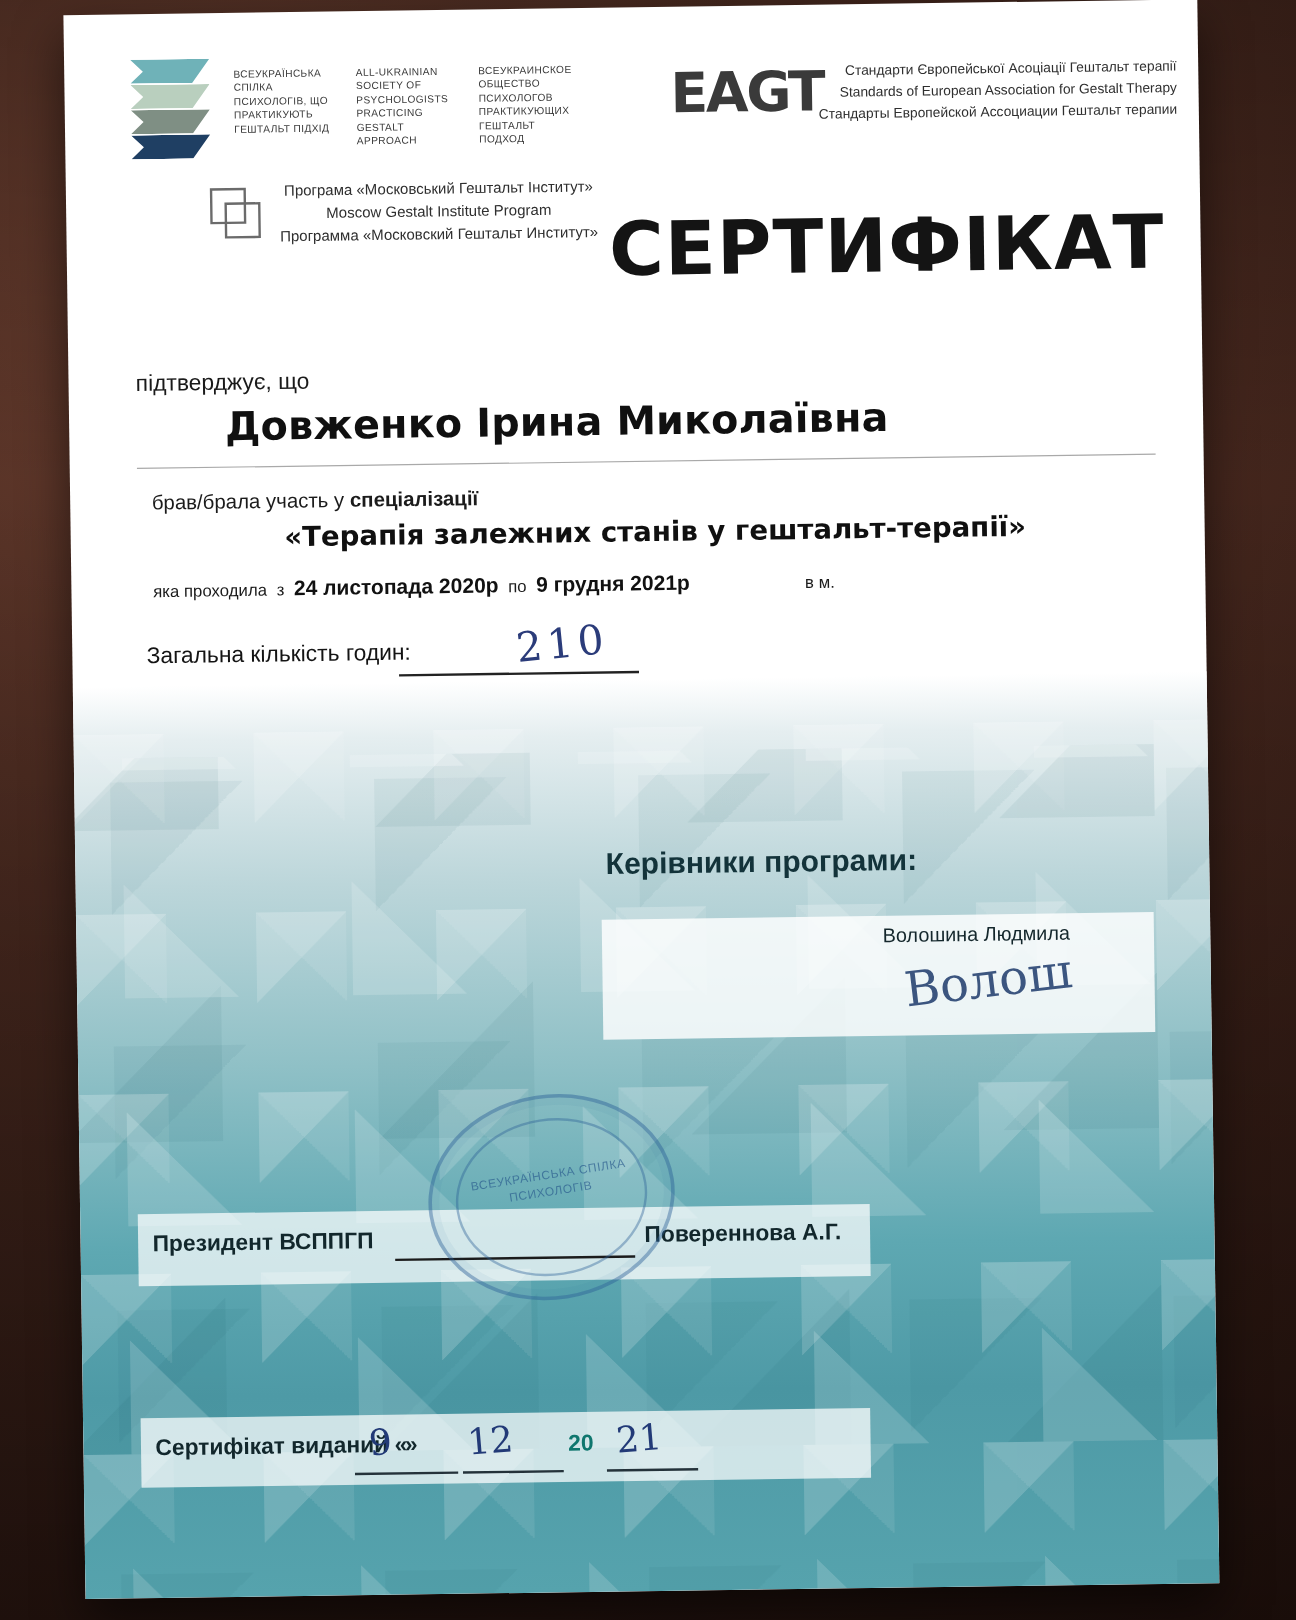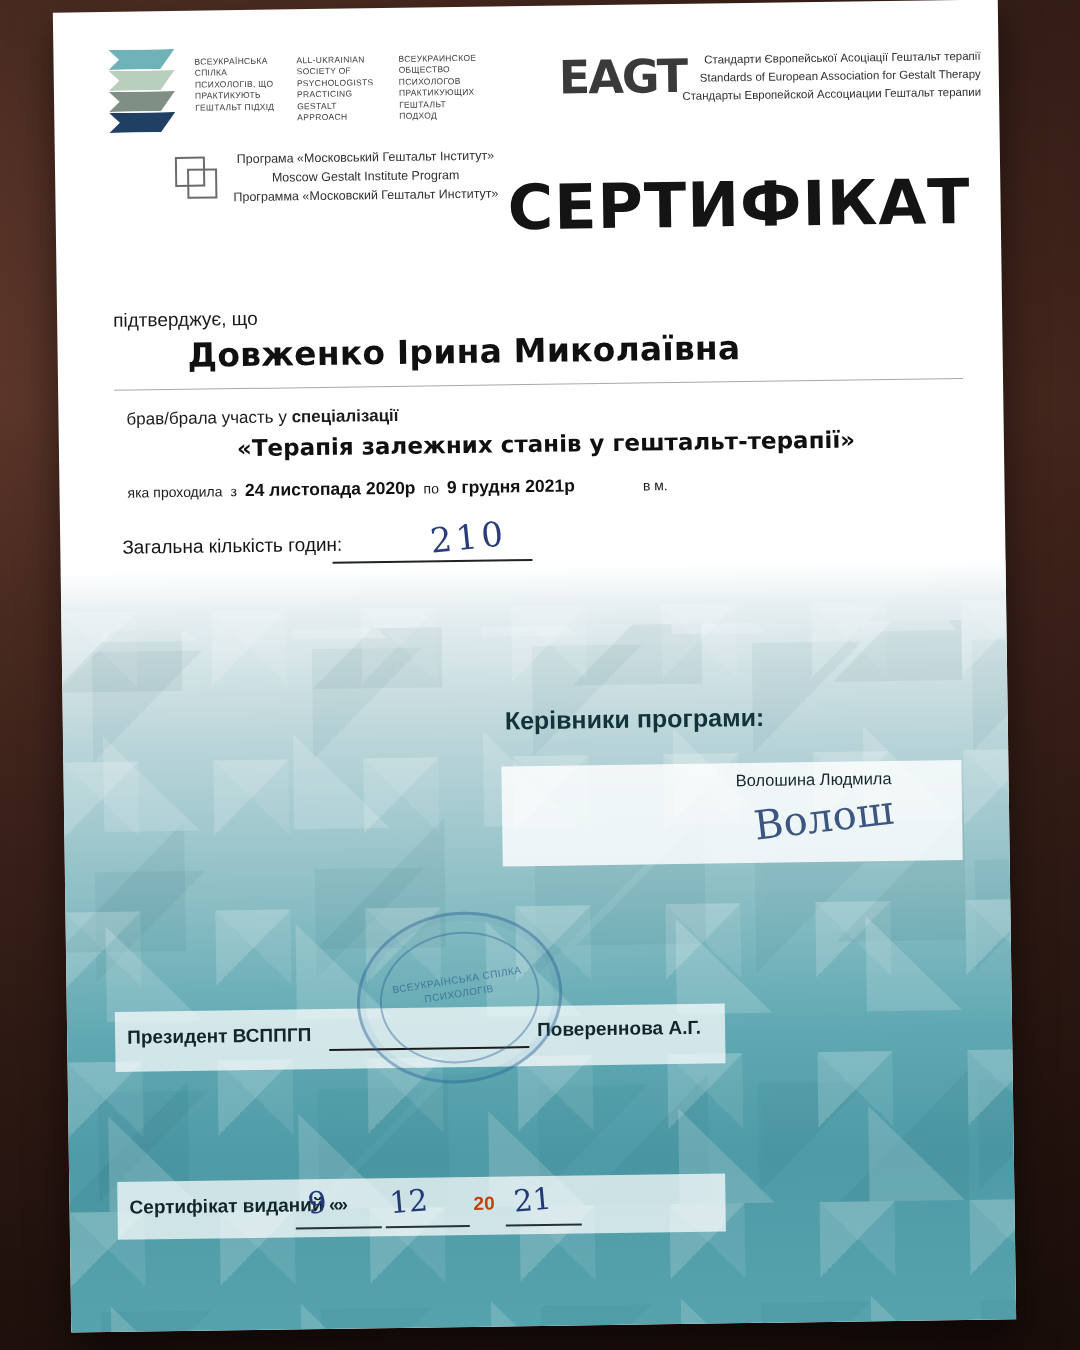--- a/index.html
+++ b/index.html
@@ -171,21 +171,21 @@
 
   
   .issued-box{
     position:absolute;left:48px;top:1170px;width:608px;height:58px;
     background:rgba(255,255,255,.72);
   }
   .issued{position:absolute;left:60px;top:1185px;font-size:19px;font-weight:bold;color:#12272c;}
   .hw{font-family:"DejaVu Serif", serif;color:#223a77;transform:rotate(-4deg);display:inline-block;}
   .iss-d{position:absolute;left:238px;top:1176px;font-size:30px;}
   .iss-m{position:absolute;left:320px;top:1176px;font-size:30px;}
-  .iss-20{position:absolute;left:404px;top:1186px;font-size:19px;font-weight:bold;color:#c2410c;}
+  .iss-20{position:absolute;left:404px;top:1186px;font-size:19px;font-weight:bold;color:#0f766e;}
   .iss-y{position:absolute;left:444px;top:1176px;font-size:30px;}
   .iss-rule1{position:absolute;left:226px;top:1218px;width:86px;height:2px;background:#24323a;}
   .iss-rule2{position:absolute;left:316px;top:1218px;width:84px;height:2px;background:#24323a;}
   .iss-rule3{position:absolute;left:436px;top:1218px;width:76px;height:2px;background:#24323a;}
 </style>
 </head>
 <body>
 
 <div class="backdrop"></div>
 
@@ -239,21 +239,21 @@
     </div>
 
     <div class="course">«Терапія залежних станів у гештальт-терапії»</div>
 
     <div class="row-dates">
       <span class="lbl">яка проходила</span>
       <span class="lbl">з</span>
       <span class="d">24 листопада 2020р</span>
       <span class="lbl">по</span>
       <span class="d">9 грудня 2021р</span>
-      <span class="lbl" style="margin-left:60px">в м.</span>
+      <span class="lbl" style="margin-left:88px">в м.</span>
     </div>
 
     <div class="hours">Загальна кількість годин:</div>
     <div class="hours-rule"></div>
     <div class="hours-val">210</div>
 
     <div class="leaders-title">Керівники програми:</div>
     <div class="leader-box"></div>
     <div class="leader-name">Волошина Людмила</div>
     <div class="sig1">Волош</div>

